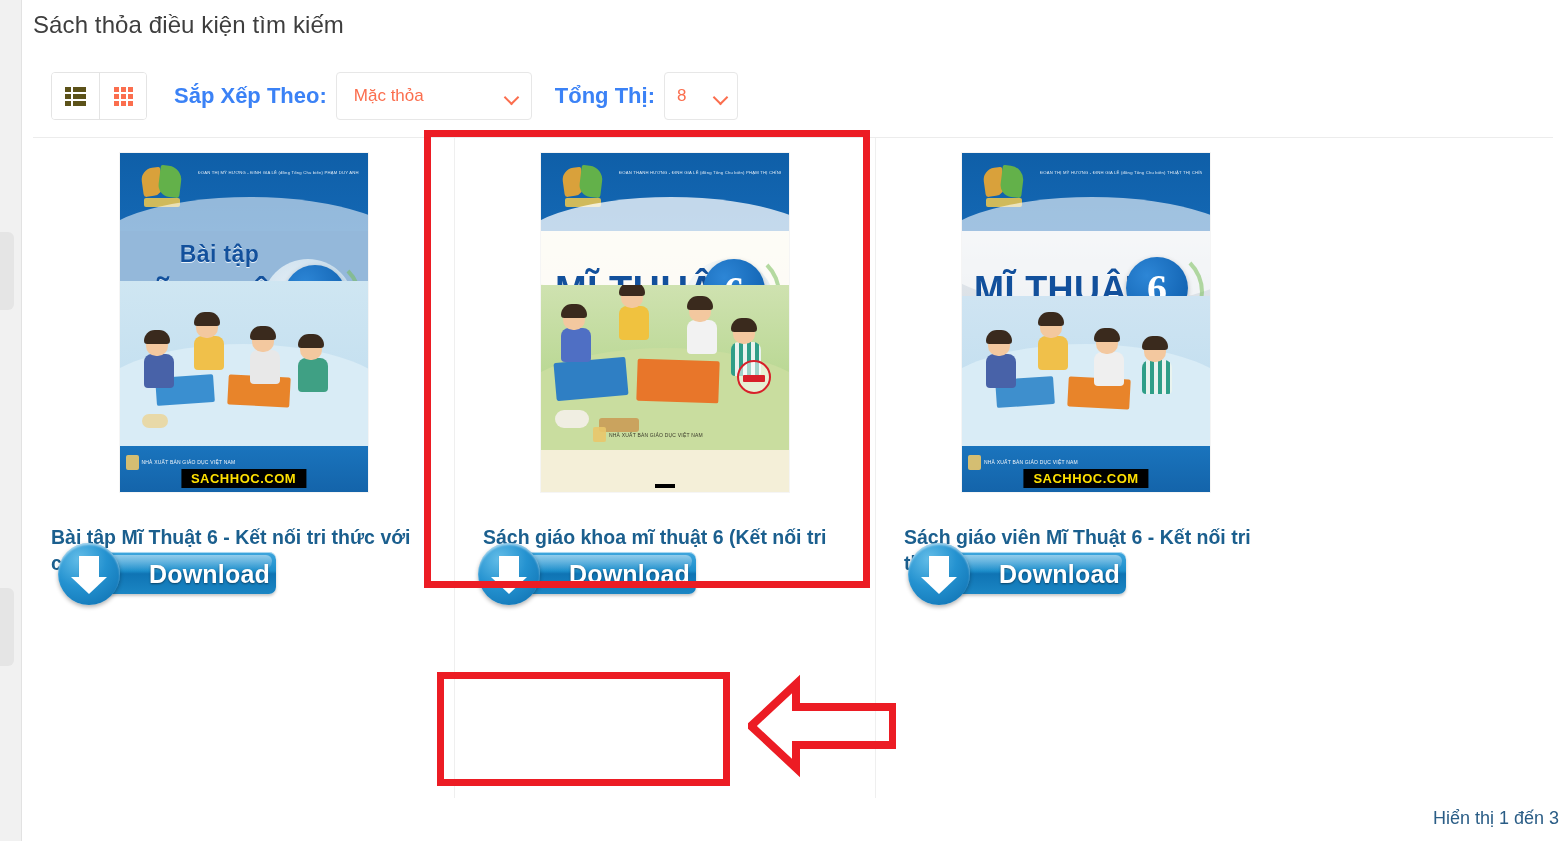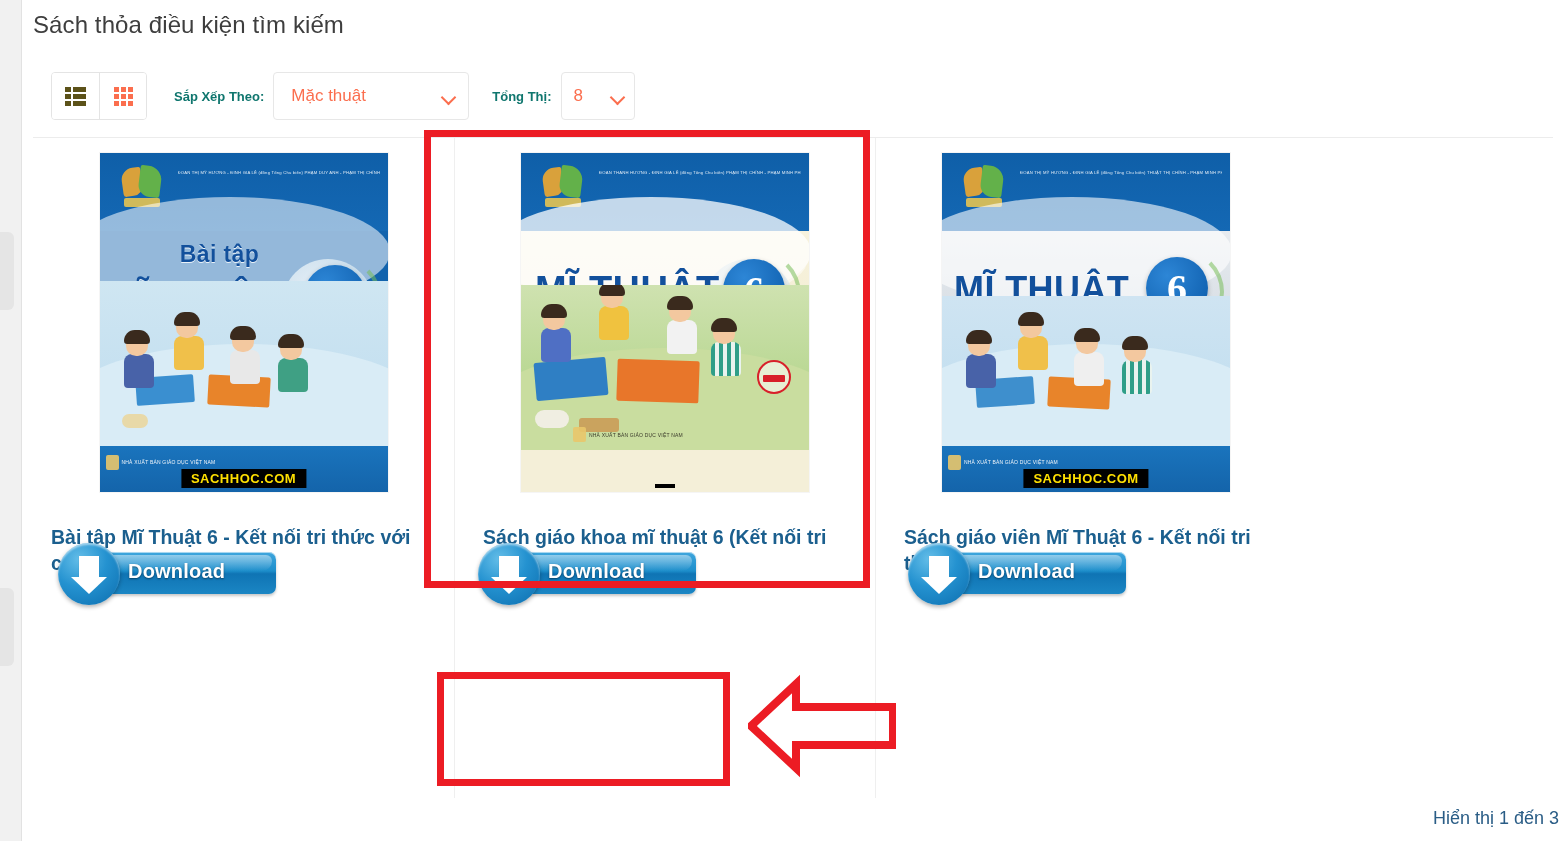--- a/index.html
+++ b/index.html
@@ -94,23 +94,23 @@
     grid-template-columns: repeat(3, 5px);
     grid-template-rows: repeat(3, 5px);
     gap: 2px;
     width: 19px; height: 19px;
   }
   .ico-grid i { background: #fb6e4e; display: block; }
 
   .sort-label, .show-label {
     display: flex;
     align-items: center;
-    font-size: 13px;
+    font-size: 22px;
     font-weight: bold;
-    color: #0f766e;
+    color: #3b82f6;
     white-space: nowrap;
   }
   .sort-label { margin-left: 27px; }
   .show-label { margin-left: 23px; }
 
   .select-box {
     margin-left: 9px;
     border: 1px solid #e7e7e7;
     border-radius: 4px;
     background: #fff;
@@ -166,21 +166,21 @@
   .cell + .cell { border-left: 1px solid #efefef; }
 
   .thumb-wrap {
     display: flex;
     justify-content: center;
   }
 
   
   .cover {
     position: relative;
-    width: 288px; height: 339px;
+    width: 248px; height: 339px;
     overflow: hidden;
     background: #1263ad;
     box-shadow: 0 0 0 1px rgba(0,0,0,.04);
   }
   .cover .hdr {
     position: absolute;
     left: 0; right: 0; top: 0;
     height: 78px;
     background: linear-gradient(180deg,#0f5fa8 0%,#1468b4 100%);
   }
@@ -449,22 +449,22 @@
     position: absolute;
     left: 4px; right: 4px; top: 3px;
     height: 16px;
     border-radius: 6px 6px 10px 10px;
     background: linear-gradient(180deg, rgba(255,255,255,.45), rgba(255,255,255,0));
   }
   .dl-btn .label {
     position: absolute;
     left: 70px; top: 17px;
     width: 142px;
-    text-align: left;
-    font-size: 20px;
+    text-align: right;
+    font-size: 25px;
     font-weight: bold;
     color: #fff;
     letter-spacing: .2px;
     text-shadow: 0 1px 2px rgba(0,0,0,.45);
     font-family: "Liberation Sans", sans-serif;
     z-index: 3;
   }
   .dl-btn .circle {
     position: absolute;
     left: 0; top: 0;
@@ -556,21 +556,21 @@
               <i></i>
               <i></i>
               <i></i>
           </span>
         </div>
       </div>
 
       <div class="sort-label">Sắp Xếp Theo:</div>
 
       <div class="select-box sort">
-        <span class="select-val">Mặc thuật</span>
+        <span class="select-val">Mặc thỏa</span>
         <span class="chev"></span>
       </div>
 
       <div class="show-label">Tổng Thị:</div>
 
       <div class="select-box show">
         <span class="select-val">8</span>
         <span class="chev"></span>
       </div>
     </div>

